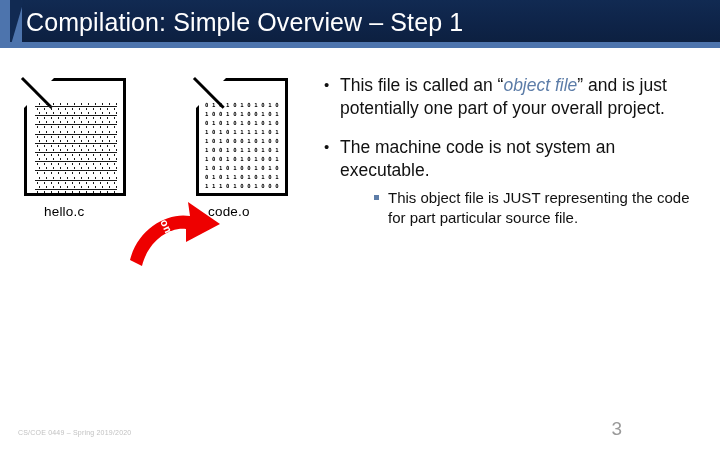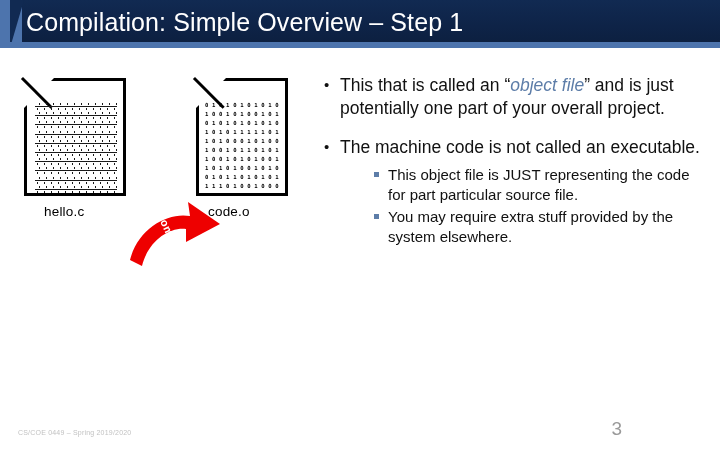--- a/index.html
+++ b/index.html
@@ -289,28 +289,27 @@
                C 40 29, 20 44, 14 68
                Z" fill="#ee0000"></path>
     </svg>
     <div id="compile-label">compile</div>
   </div>
 
   <div id="body-text">
 
 
     <div class="bullet">
-      <span>This that is called an “</span><span class="obj-em">object file</span><span>” and is just potentially one part of your overall project.</span>
+      <span>This file is called an “</span><span class="obj-em">object file</span><span>” and is just potentially one part of your overall project.</span>
     </div>
 
     <div class="bullet">
-      <span>The machine code is not called an executable.</span>
+      <span>The machine code is not system an executable.</span>
       <div class="sub-list">
         <div class="sub-bullet">This object file is JUST representing the code for part particular source file.</div>
-        <div class="sub-bullet">You may require extra stuff provided by the system elsewhere.</div>
       </div>
     </div>
 
   </div>
 
   <div id="footer-text">CS/COE 0449 – Spring 2019/2020</div>
   <div id="page-number">3</div>
 
 </div>
 

